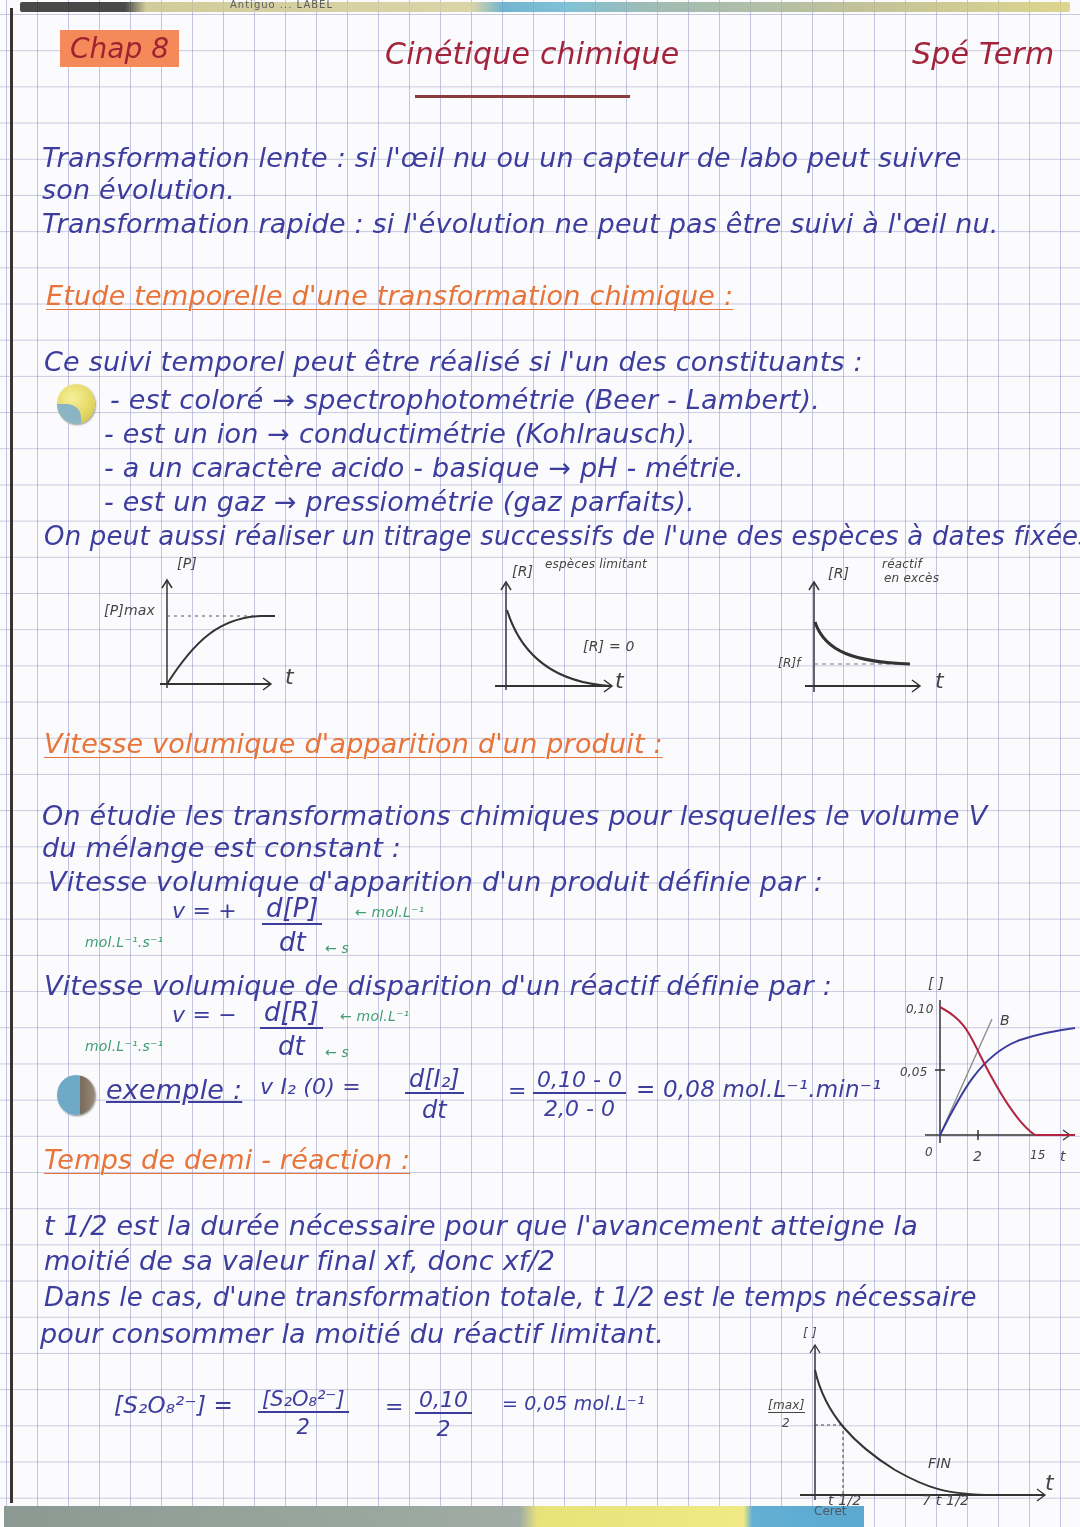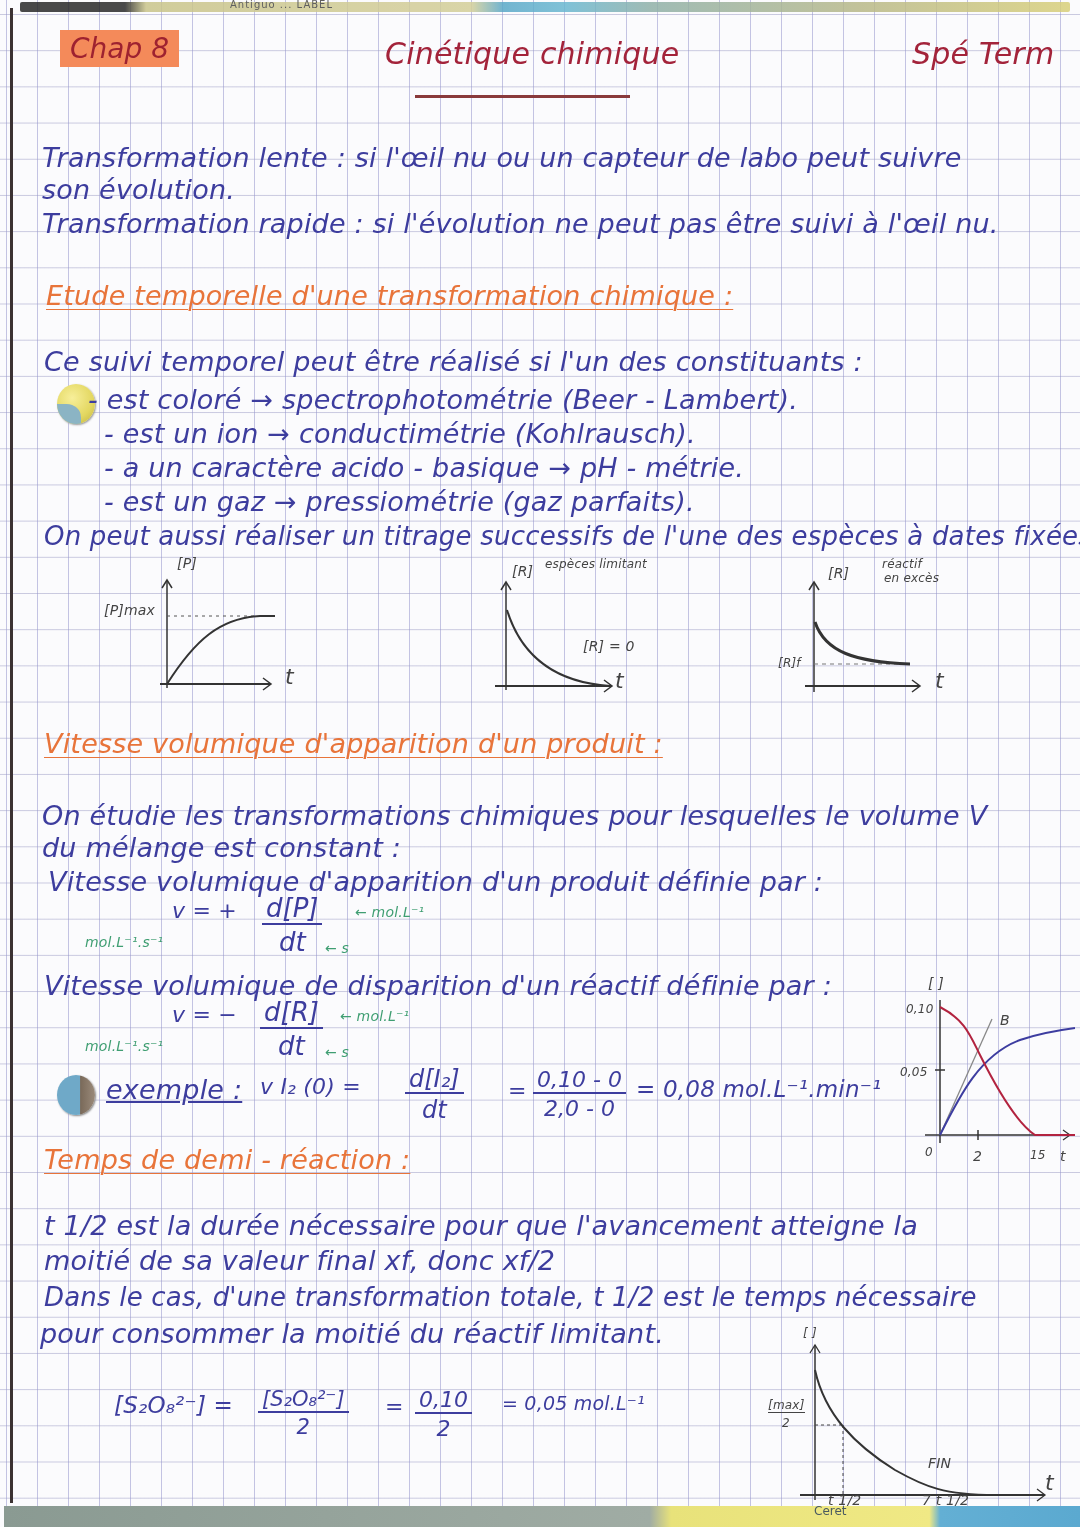--- a/index.html
+++ b/index.html
@@ -18,21 +18,21 @@
     background-position: 6px 0, 0 14px;
   }
   .margin-line { position: absolute; left: 10px; top: 8px; width: 3px; height: 1495px; background: #3b3232; }
   .top-tape {
     position: absolute; left: 20px; top: 2px; width: 1050px; height: 10px;
     background: linear-gradient(to right, #2a2a2a 0%, #2a2a2a 10%, #c9c48a 12%, #d4cf9a 43%, #5aa8c8 46%, #6ab7d0 52%, #8fb0a8 60%, #b8b888 80%, #d8cf7a 100%);
     border-radius: 2px; opacity: 0.85;
   }
   .top-tape-text { position: absolute; left: 210px; top: -3px; font-size: 10px; color: #444; letter-spacing: 1px; }
   .bottom-band {
-    position: absolute; left: 4px; top: 1506px; width: 1076px; height: 21px;
+    position: absolute; left: 4px; top: 1506px; width: 860px; height: 21px;
     background: linear-gradient(to right, #8a9a92 0%, #a0aca4 60%, #e8e27a 62%, #f0e985 86%, #63afd4 87%, #5ba9d0 100%);
   }
   .bottom-band-text { position: absolute; left: 810px; top: -2px; font-size: 12px; color: #4a5a60; }
   .hw { position: absolute; white-space: nowrap; font-family: "DejaVu Sans", sans-serif; font-style: oblique; letter-spacing: 0.2px; }
   .blue { color: #3d3d9e; }
   .orange { color: #e8743a; }
   .red { color: #a3233a; }
   .green { color: #3f9e72; }
   .grey { color: #444; }
   .body-text { font-size: 27px; }
@@ -65,21 +65,21 @@
   <div class="title-underline"></div>
   <div class="hw red title" style="left:912px; top:36px;text-align:center;">Spé Term</div>
 
   <div class="hw blue body-text" style="left:42px; top:142px;">Transformation lente : si l'œil nu ou un capteur de labo peut suivre</div>
   <div class="hw blue body-text" style="left:42px; top:174px;">son évolution.</div>
   <div class="hw blue body-text" style="left:42px; top:208px;">Transformation rapide : si l'évolution ne peut pas être suivi à l'œil nu.</div>
 
   <div class="hw orange sec-title" style="left:46px; top:280px;">Etude temporelle d'une transformation chimique :</div>
   <div class="hw blue body-text" style="left:44px; top:346px;">Ce suivi temporel peut être réalisé si l'un des constituants :</div>
   <div class="sticker sticker-yellow"></div>
-  <div class="hw blue body-text" style="left:88px; top:384px;">- est coloré → spectrophotométrie (Beer - Lambert).</div>
+  <div class="hw blue body-text" style="left:110px; top:384px;">- est coloré → spectrophotométrie (Beer - Lambert).</div>
   <div class="hw blue body-text" style="left:104px; top:452px;">- a un caractère acido - basique → pH - métrie.</div>
   <div class="hw blue body-text" style="left:104px; top:418px;">- est un ion → conductimétrie (Kohlrausch).</div>
   <div class="hw blue body-text" style="left:104px; top:486px;">- est un gaz → pressiométrie (gaz parfaits).</div>
   <div class="hw blue body-text" style="left:44px; top:521px; font-size:26px;">On peut aussi réaliser un titrage successifs de l'une des espèces à dates fixées.</div>
 
   <div class="hw grey small" style="left:177px; top:555px;">[P]</div>
   <div class="hw grey small" style="left:104px; top:602px;">[P]max</div>
   <svg class="graph" style="left:150px; top:580px;" width="140" height="110">
     <line x1="17" y1="0" x2="17" y2="108" stroke="#333" stroke-width="1.5"></line>
     <polyline points="12,8 17,0 22,8" fill="none" stroke="#333" stroke-width="1.5"></polyline>

